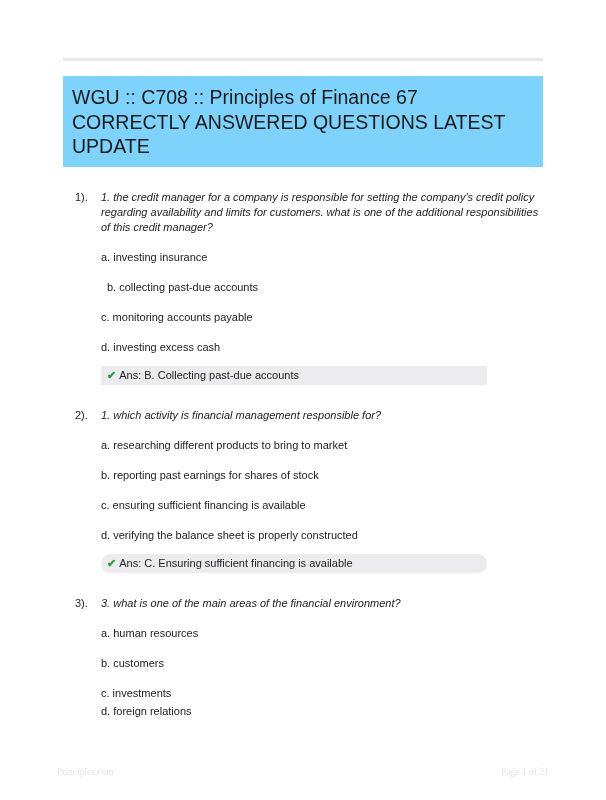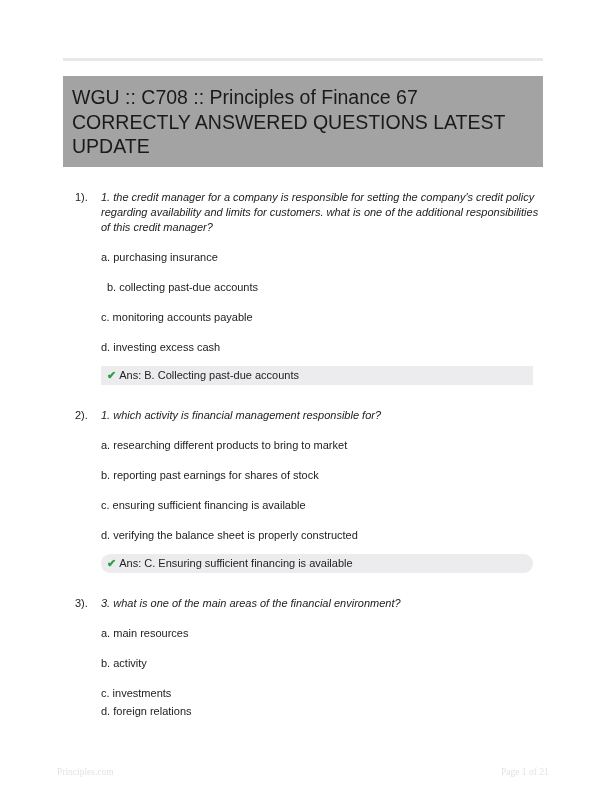--- a/index.html
+++ b/index.html
@@ -1,45 +1,45 @@
 <!DOCTYPE html>
 <html><head>
 <meta charset="utf-8">
 <style>
   html, body { margin: 0; padding: 0; background: #ffffff; }
   body { width: 606px; height: 800px; position: relative; overflow: hidden;
          font-family: "Liberation Sans", sans-serif; color: #222222; }
   .top-rule { position: absolute; left: 63px; top: 58px; width: 480px; height: 3px; background: #e8e8ea; }
   .title-box { position: absolute; left: 63px; top: 76px; width: 480px; height: 91px;
-               background: #a3a3a3; box-sizing: border-box; padding: 9px 9px 0 9px; }
+               background: #7dd3fc; box-sizing: border-box; padding: 9px 9px 0 9px; }
   .title-box h1 { margin: 0; font-weight: normal; font-size: 19.5px; line-height: 24.5px; color: #1a1a1a; }
   .question { position: absolute; left: 63px; width: 480px; font-size: 11px; line-height: 15px; color: #222; }
   .q-num { position: absolute; left: 12px; top: 0; }
   .q-text { position: absolute; left: 38px; width: 440px; font-style: italic; }
   .option { position: absolute; left: 38px; width: 440px; }
-  .answer { position: absolute; left: 38px; width: 432px; height: 19px; background: #ececee;
+  .answer { position: absolute; left: 38px; width: 386px; height: 19px; background: #ececee;
             box-sizing: border-box; padding: 2px 0 0 6px; }
   .check { color: #2e9e45; font-weight: bold; margin-right: 3px; font-size: 11px; }
   .footer { position: absolute; top: 767px; font-family: "Liberation Serif", serif; font-size: 9.5px; color: #e3e3e3; }
   .footer-left { left: 57px; }
   .footer-right { left: 501px; }
 </style>
 </head>
 <body>
 
 <div class="top-rule"></div>
 
 <div class="title-box">
   <h1>WGU :: C708 :: Principles of Finance 67 CORRECTLY ANSWERED QUESTIONS LATEST UPDATE</h1>
 </div>
 
 <div class="question" style="top:190px;">
   <span class="q-num">1).</span>
   <div class="q-text">1. the credit manager for a company is responsible for setting the company's credit policy regarding availability and limits for customers. what is one of the additional responsibilities of this credit manager?</div>
-  <div class="option" style="top:60px;">a. purchasing insurance</div>
+  <div class="option" style="top:60px;">a. investing insurance</div>
   <div class="option" style="top:90px;padding-left:6px;">b. collecting past-due accounts</div>
   <div class="option" style="top:120px;">c. monitoring accounts payable</div>
   <div class="option" style="top:150px;">d. investing excess cash</div>
   <div class="answer" style="top:176px;">
     <span class="check">✔</span><span>Ans: B. Collecting past-due accounts</span>
   </div>
 </div>
 
 <div class="question" style="top:408px;">
   <span class="q-num">2).</span>
@@ -49,20 +49,20 @@
   <div class="option" style="top:90px;">c. ensuring sufficient financing is available</div>
   <div class="option" style="top:120px;">d. verifying the balance sheet is properly constructed</div>
   <div class="answer" style="top:146px;border-radius:9px;">
     <span class="check">✔</span><span>Ans: C. Ensuring sufficient financing is available</span>
   </div>
 </div>
 
 <div class="question" style="top:596px;">
   <span class="q-num">3).</span>
   <div class="q-text">3. what is one of the main areas of the financial environment?</div>
-  <div class="option" style="top:30px;">a. main resources</div>
-  <div class="option" style="top:60px;">b. activity</div>
+  <div class="option" style="top:30px;">a. human resources</div>
+  <div class="option" style="top:60px;">b. customers</div>
   <div class="option" style="top:90px;">c. investments</div>
   <div class="option" style="top:108px;">d. foreign relations</div>
 </div>
 
 <div class="footer footer-left">Principles.com</div>
 <div class="footer footer-right">Page 1 of 21</div>
 
 </body></html>

